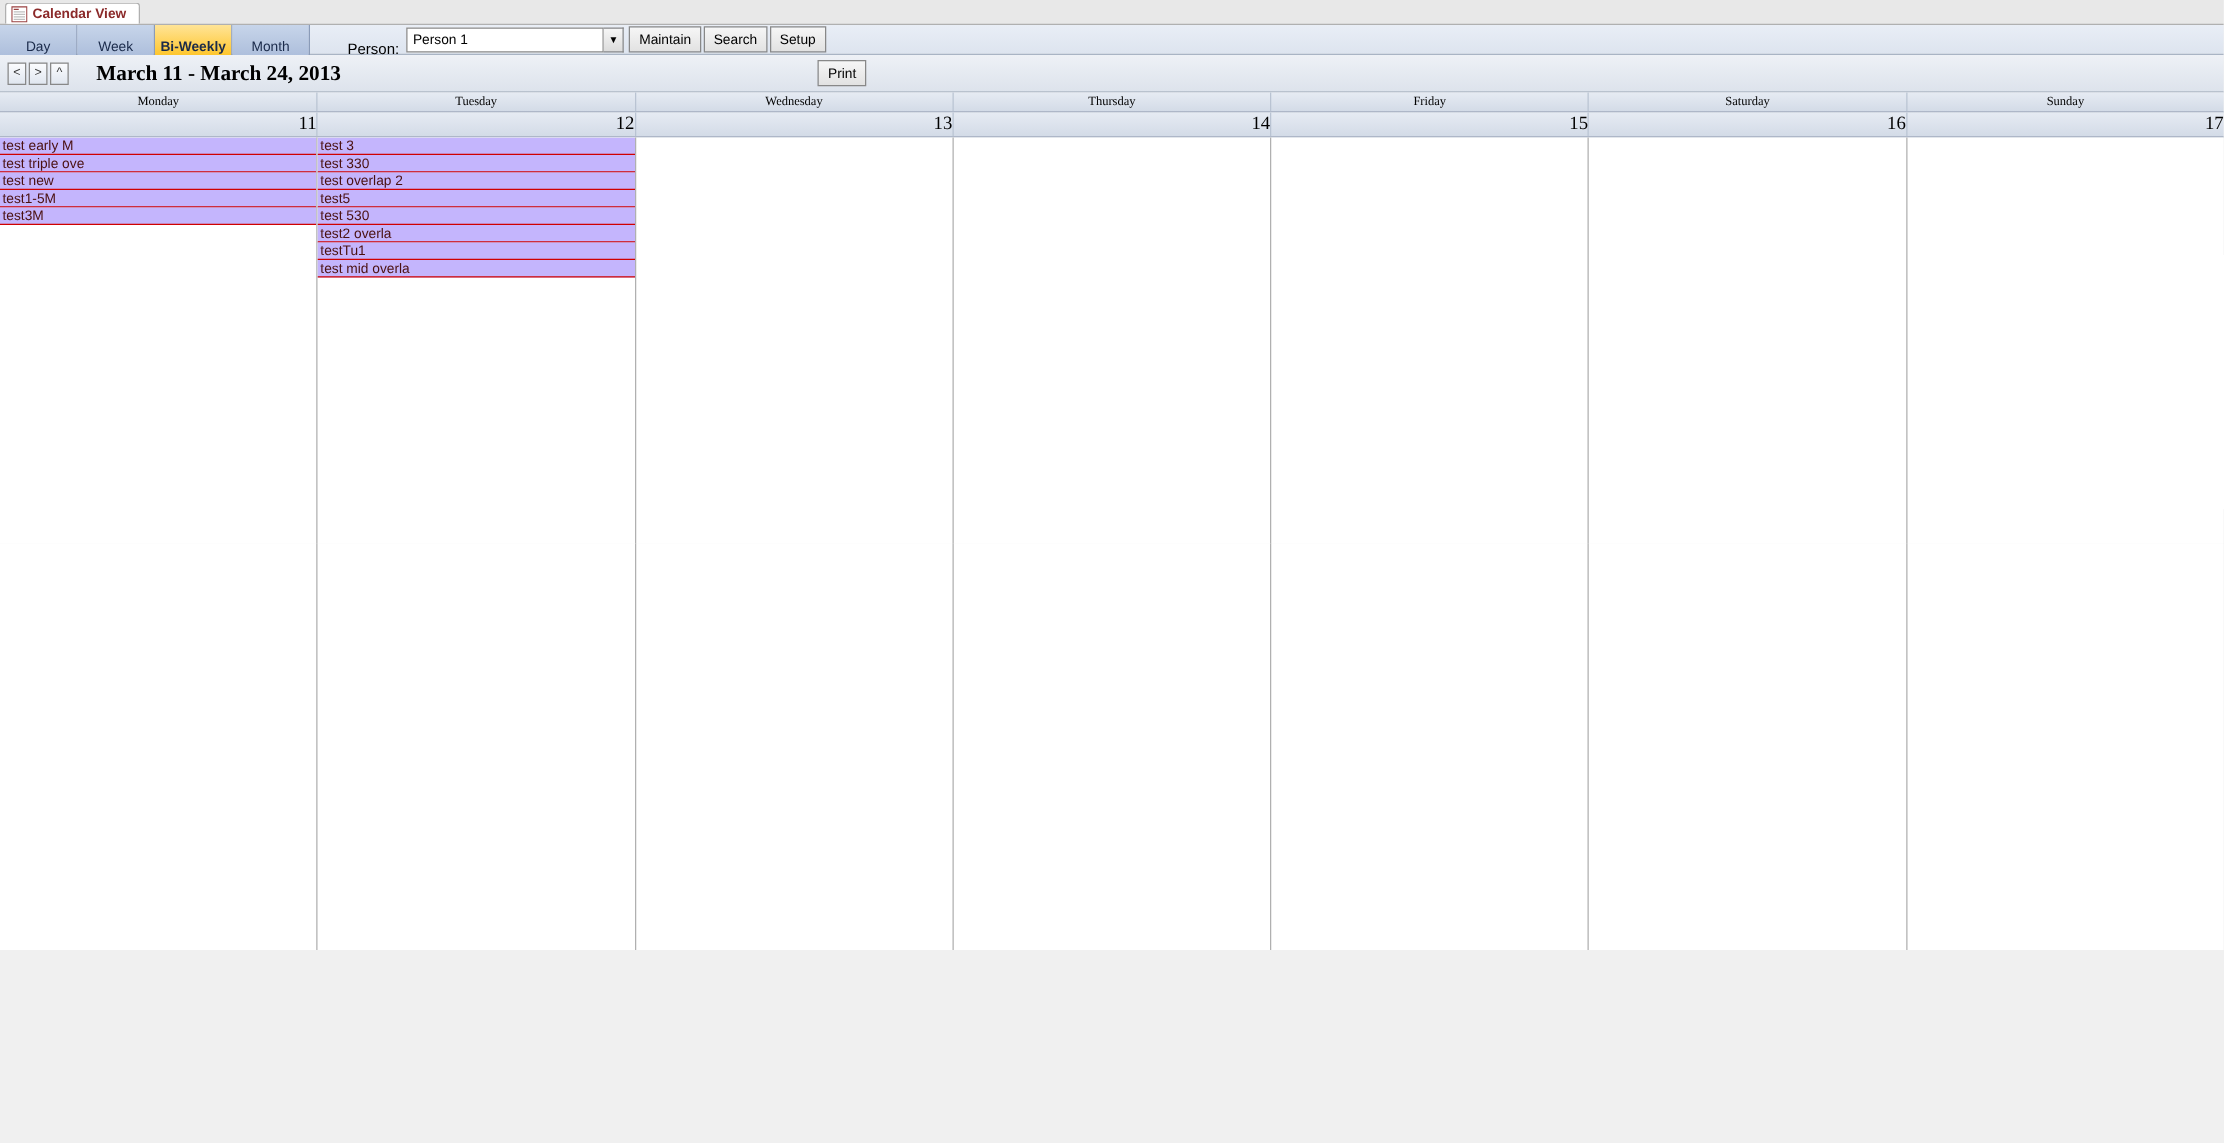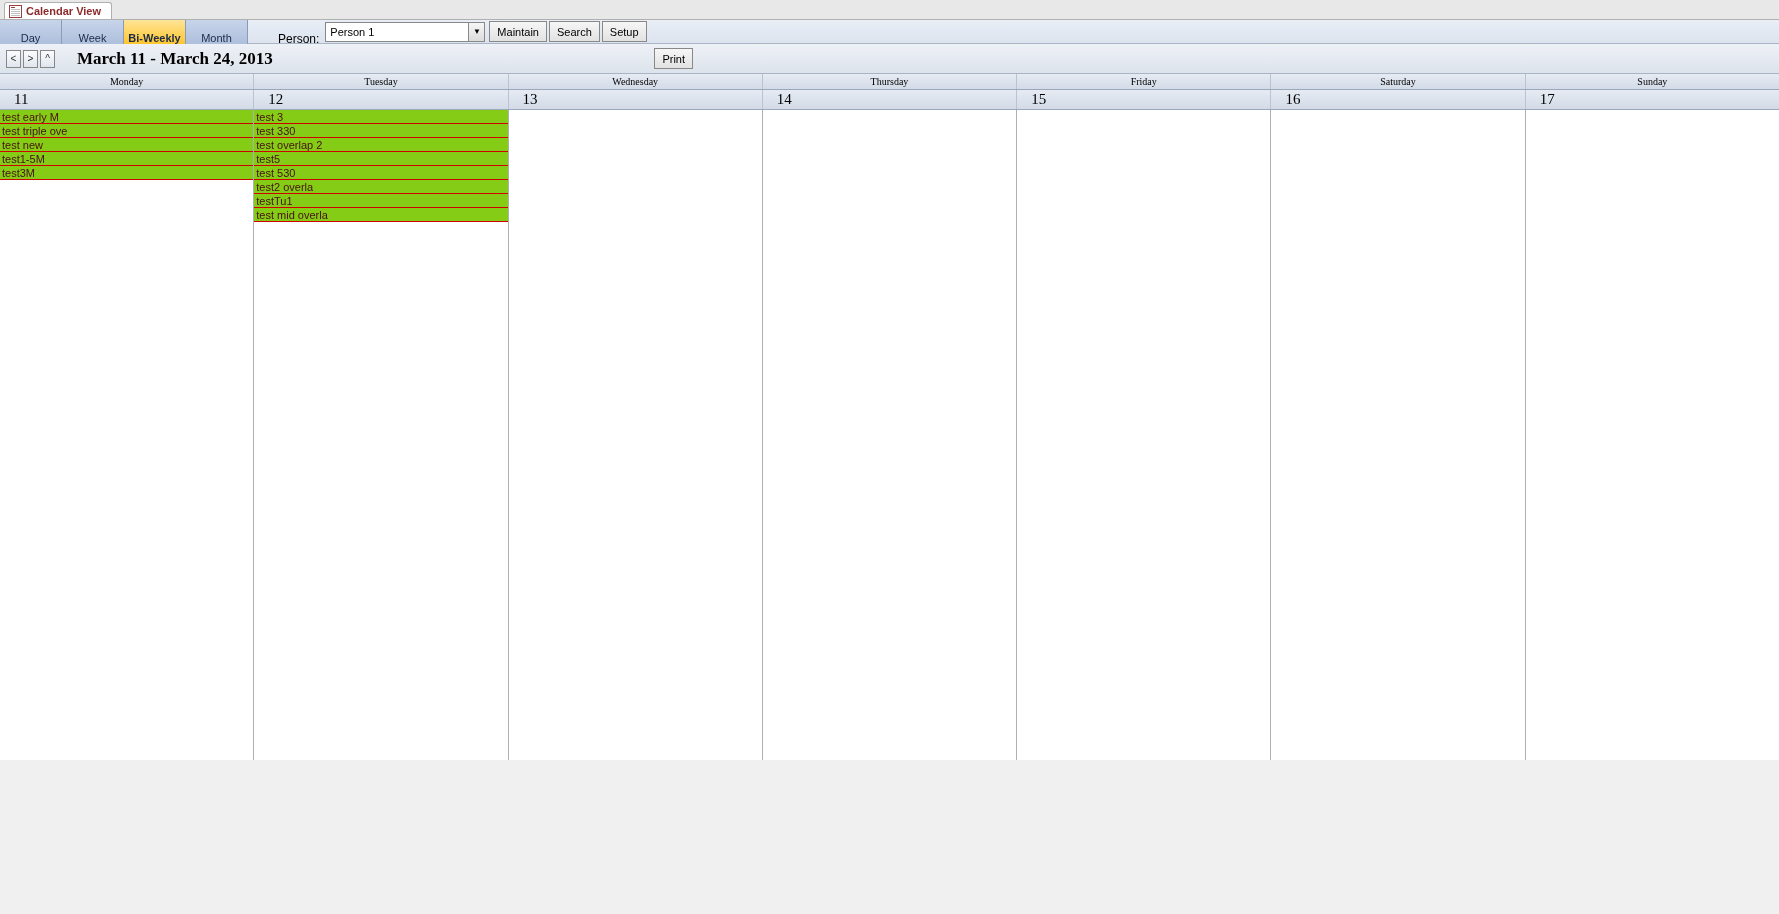--- a/index.html
+++ b/index.html
@@ -68,21 +68,21 @@
       font-size: 12px;
       padding: 0 6px 0 0;
       margin-top: 15px;
     }
     .person-combo {
       display: flex;
       align-items: center;
       height: 20px;
     }
     .person-combo input {
-      width: 144px;
+      width: 158px;
       height: 20px;
       border: 1px solid #888;
       padding: 0 4px;
       font-size: 11px;
       font-family: inherit;
     }
     .combo-btn {
       width: 16px;
       height: 20px;
       border: 1px solid #888;
@@ -152,40 +152,40 @@
       border-right: 1px solid #b9c3d2;
     }
     .header-cell:last-child { border-right: none; }
     .date-num-row {
       display: flex;
       background: linear-gradient(to bottom, #e6ebf3 0%, #d3dbe7 100%);
       border-bottom: 1px solid #9aa7bc;
     }
     .date-num-cell {
       flex: 1;
-      text-align: left;
+      text-align: right;
       font-family: "Times New Roman", serif;
       font-size: 15px;
-      padding: 1px 14px;
+      padding: 1px 0;
       border-right: 1px solid #b9c3d2;
     }
     .date-num-cell:last-child { border-right: none; }
     .week-body {
       display: flex;
       height: 325px;
       background: #fff;
     }
     .day-cell {
       flex: 1;
       border-right: 1px solid #b0b0b0;
       overflow: hidden;
     }
     .day-cell:last-child { border-right: none; }
     .event {
-      background: #84cc16;
+      background: #c4b5fd;
       color: #4a1010;
       font-size: 11px;
       padding: 0 2px;
       height: 14px;
       line-height: 14px;
       overflow: hidden;
       white-space: nowrap;
       border-bottom: 1px solid #d00000;
       cursor: pointer;
     }

